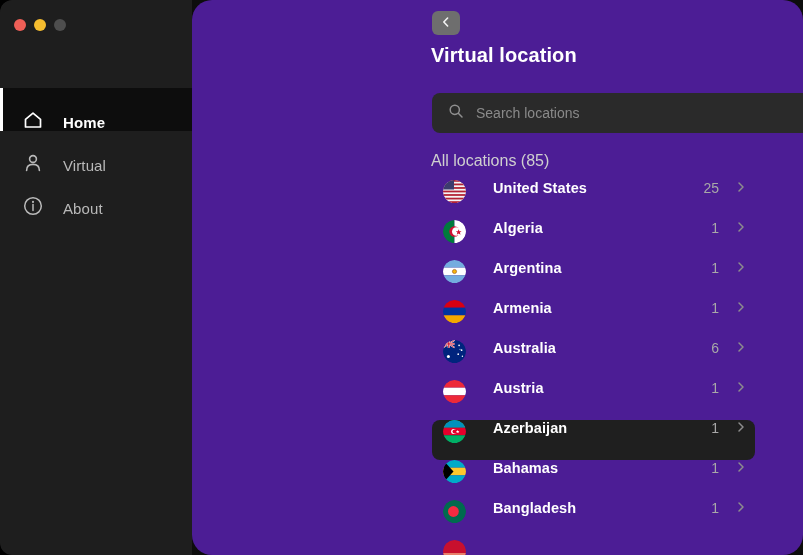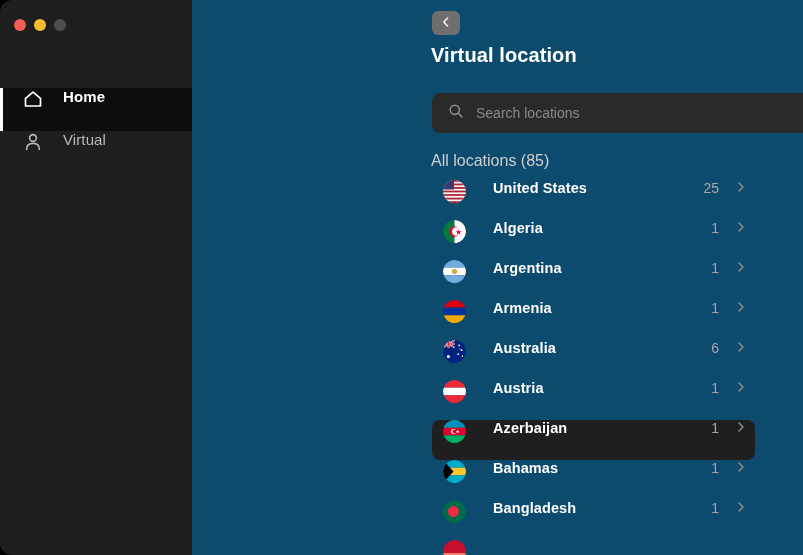--- a/index.html
+++ b/index.html
@@ -60,21 +60,21 @@
   #nav {
     margin-top: 52px;
     display: flex;
     flex-direction: column;
   }
 
   .nav-item {
     position: relative;
     height: 43px;
     display: flex;
-    align-items: flex-start;
+    align-items: flex-end;
     padding-left: 22px;
     box-sizing: border-box;
     cursor: pointer;
   }
   .nav-item.active {
     background: #0d0d0d;
   }
   .nav-item.active::before {
     content: "";
     position: absolute;
@@ -117,23 +117,24 @@
     font-weight: bold;
     display: flex;
     align-items: center;
     justify-content: center;
   }
 
   
   #main {
     flex: 1;
     height: 100%;
-    background: #0c4a6e;
+    background: #4c1d95;
     position: relative;
     overflow: hidden;
+    border-radius: 20px;
   }
 
   #back-button {
     position: absolute;
     left: 240px;
     top: 11px;
     width: 28px;
     height: 24px;
     border-radius: 6px;
     background: #6e6e6e;
@@ -265,20 +266,30 @@
           <span class="nav-label">Home</span>
         </div>
         <div class="nav-item">
           <span class="nav-icon">
             <svg width="22" height="22" viewBox="0 0 22 22">
               <circle cx="11" cy="7" r="3.4" fill="none" stroke="#b9b9b9" stroke-width="1.6"></circle>
               <path d="M4.6 18.5 C4.6 14.4 7.4 12.4 11 12.4 C14.6 12.4 17.4 14.4 17.4 18.5" fill="none" stroke="#b9b9b9" stroke-width="1.6" stroke-linecap="round"></path>
             </svg>
           </span>
           <span class="nav-label">Virtual</span>
+        </div>
+        <div class="nav-item">
+          <span class="nav-icon">
+            <svg width="22" height="22" viewBox="0 0 22 22">
+              <circle cx="11" cy="11" r="8.3" fill="none" stroke="#b9b9b9" stroke-width="1.5"></circle>
+              <circle cx="11" cy="6.9" r="1.05" fill="#b9b9b9"></circle>
+              <line x1="11" y1="9.6" x2="11" y2="15.6" stroke="#b9b9b9" stroke-width="1.5" stroke-linecap="round"></line>
+            </svg>
+          </span>
+          <span class="nav-label">About</span>
         </div>
       </div>
   </div>
 
   <div id="main">
 
     <button id="back-button">
       <span>
         <svg width="14" height="14" viewBox="0 0 14 14">
           <polyline points="8.6,3 4.8,7 8.6,11" fill="none" stroke="#f2f2f2" stroke-width="1.6" stroke-linecap="round" stroke-linejoin="round"></polyline>

